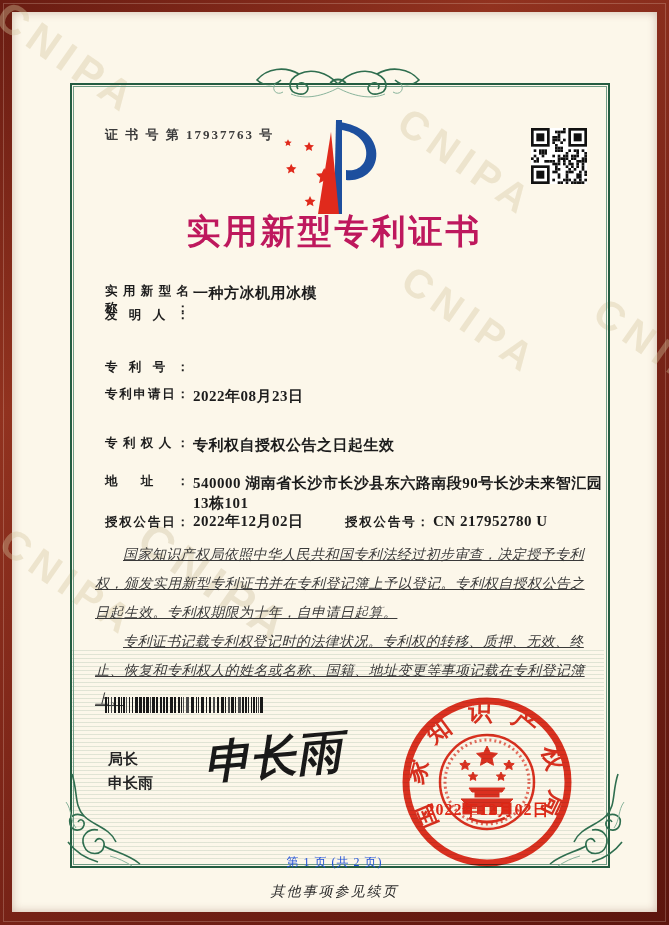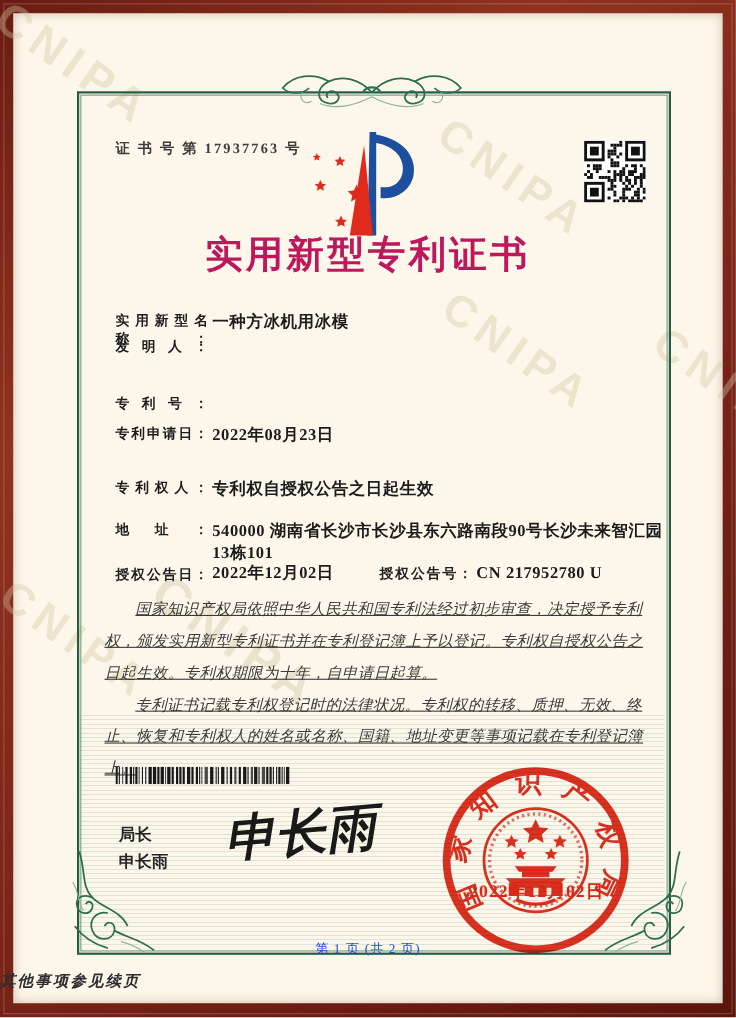--- a/index.html
+++ b/index.html
@@ -63,22 +63,22 @@
   .signer-name{position:absolute;left:108px;top:774px;font-family:"Liberation Sans",sans-serif;
     font-size:15px;font-weight:bold;color:#262626;}
   .signature{position:absolute;left:198px;top:708px;}
 
   .seal{position:absolute;left:399px;top:694px;opacity:.95;mix-blend-mode:multiply;}
   .seal-date{position:absolute;left:410px;top:800px;width:156px;text-align:center;
     font-size:16px;font-weight:bold;color:#dd2716;letter-spacing:1px;}
 
   .page-info{position:absolute;left:0;top:843px;width:100%;text-align:center;
     font-size:12px;color:#1d4ed8;letter-spacing:1px;margin-top:11px;}
-  .footer-note{position:absolute;left:0;top:883px;width:100%;text-align:left;
-    font-size:14px;font-style:italic;font-weight:bold;color:#2e2e2e;letter-spacing:2px;}
+  .footer-note{position:absolute;left:0;top:883px;width:100%;text-align:center;
+    font-size:14px;font-style:italic;font-weight:normal;color:#2e2e2e;letter-spacing:2px;}
 </style>
 </head>
 <body>
 
 <div class="frame">
   <div class="paper"></div>
 </div>
 
 <span class="wm wm1">CNIPA</span>
 <span class="wm wm2">CNIPA</span>

